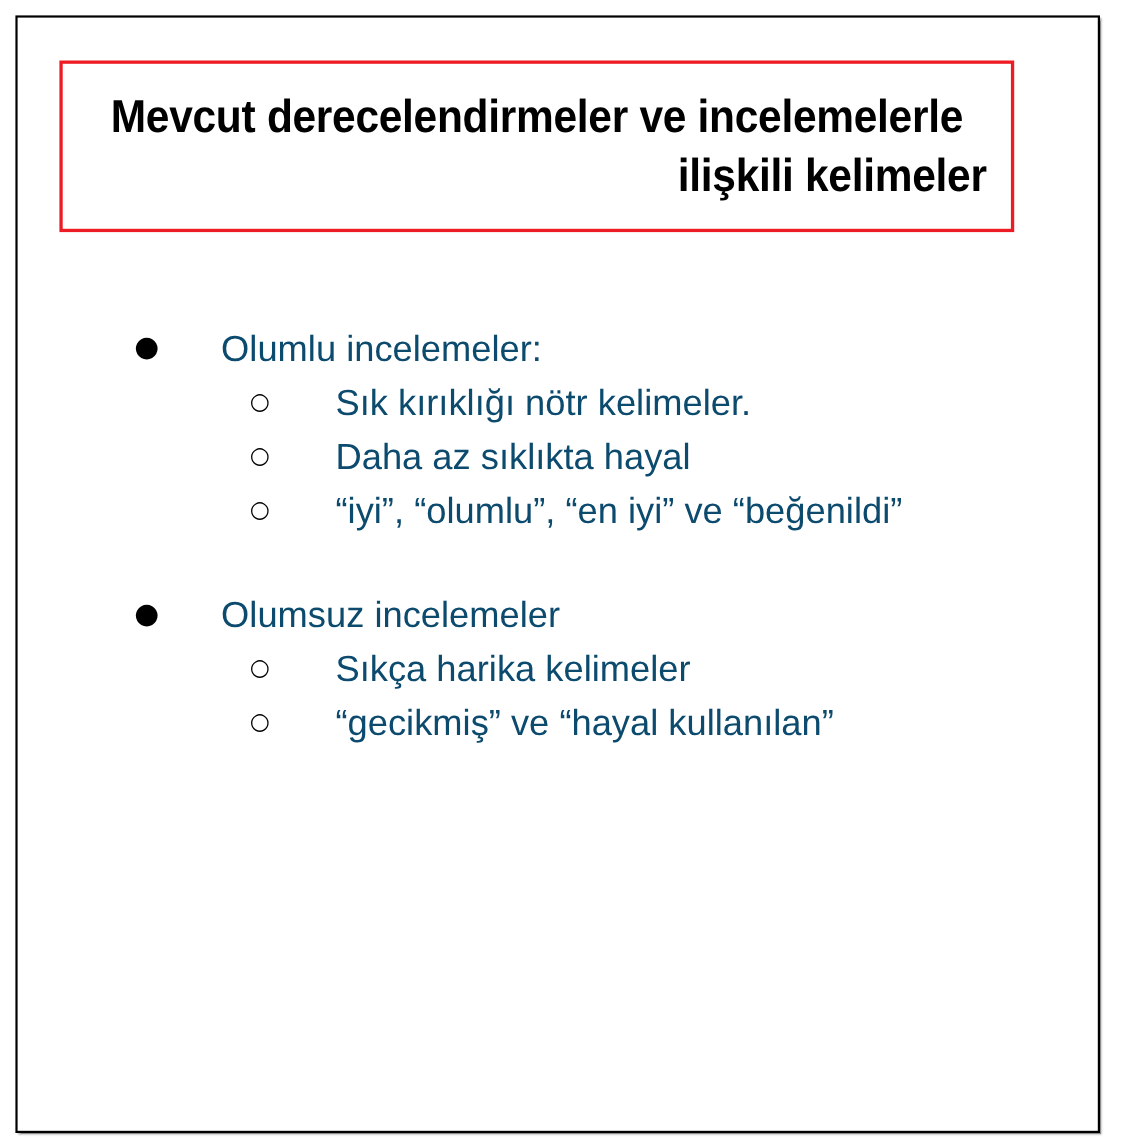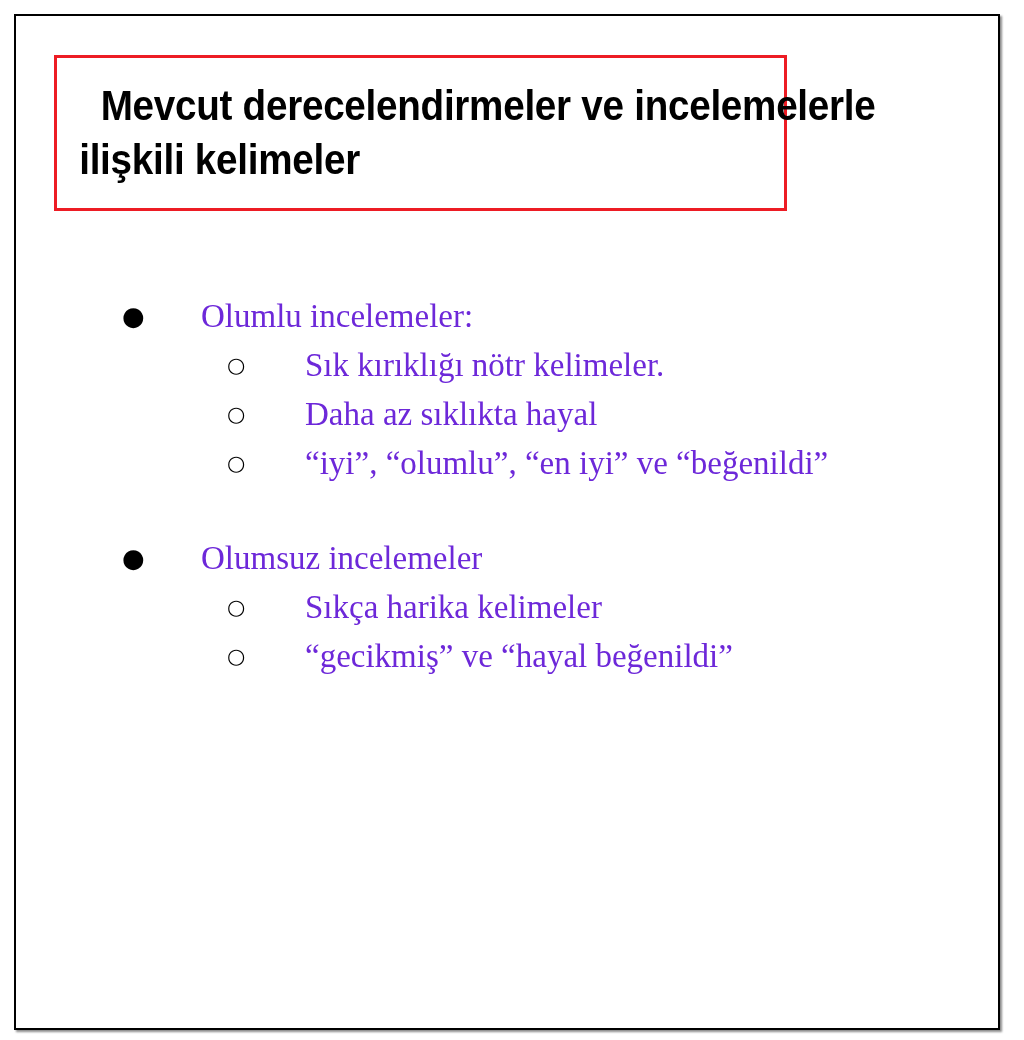--- a/index.html
+++ b/index.html
@@ -33,28 +33,28 @@
     border: 2px solid #000000;
     background: #ffffff;
     box-shadow: 2px 2px 2px rgba(0,0,0,0.45);
   }
 
   
   .title-box {
     position: absolute;
     left: 38px;
     top: 39px;
-    width: 733px;
+    width: 868px;
     height: 156px;
     box-sizing: border-box;
     border: 3px solid #ed1c24;
     background: #ffffff;
     display: flex;
     flex-direction: column;
-    align-items: flex-start;
+    align-items: flex-end;
     justify-content: center;
     padding: 0 10px;
   }
 
   .title-line {
     font-family: "Liberation Sans Narrow", "Liberation Sans", sans-serif;
     font-weight: bold;
     font-size: 42px;
     line-height: 54px;
     color: #000000;
@@ -96,23 +96,23 @@
   .marker.level2 {
     left: 211px;
     font-size: 21px;
   }
 
   .bullet-text {
     position: absolute;
     top: 0;
     font-size: 33px;
     line-height: 49px;
-    color: #6d28d9;
+    color: #0c4a6e;
     white-space: nowrap;
-    font-family: Liberation Serif, serif;
+    font-family: Liberation Sans, sans-serif;
   }
   .bullet-text.level1 {
     left: 185px;
   }
   .bullet-text.level2 {
     left: 289px;
   }
 </style>
 </head>
 <body>
@@ -155,19 +155,19 @@
         <span class="bullet-text level1">Olumsuz incelemeler</span>
       </div>
 
       <div class="bullet-row">
         <span class="marker level2">○</span>
         <span class="bullet-text level2">Sıkça harika kelimeler</span>
       </div>
 
       <div class="bullet-row">
         <span class="marker level2">○</span>
-        <span class="bullet-text level2">“gecikmiş” ve “hayal beğenildi”</span>
+        <span class="bullet-text level2">“gecikmiş” ve “hayal kullanılan”</span>
       </div>
 
     </div>
 
   </div>
 </div>
 
 </body></html>

